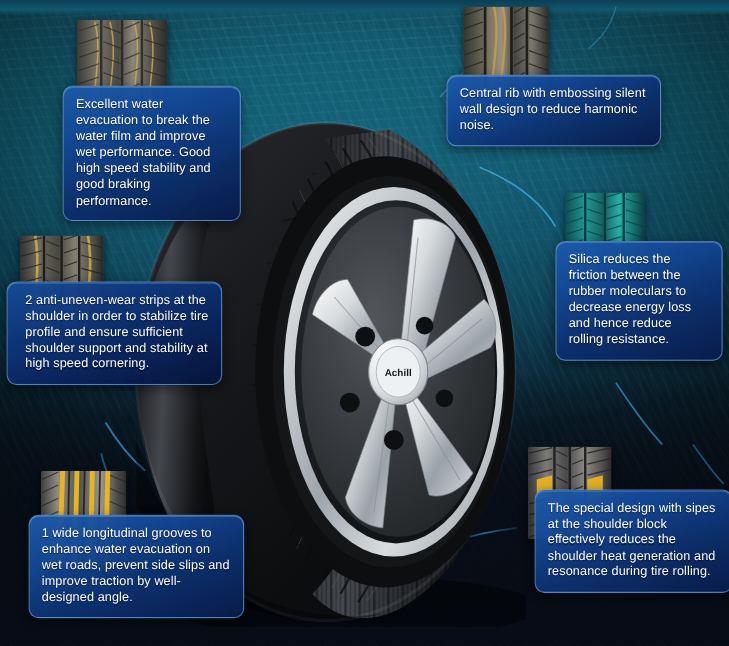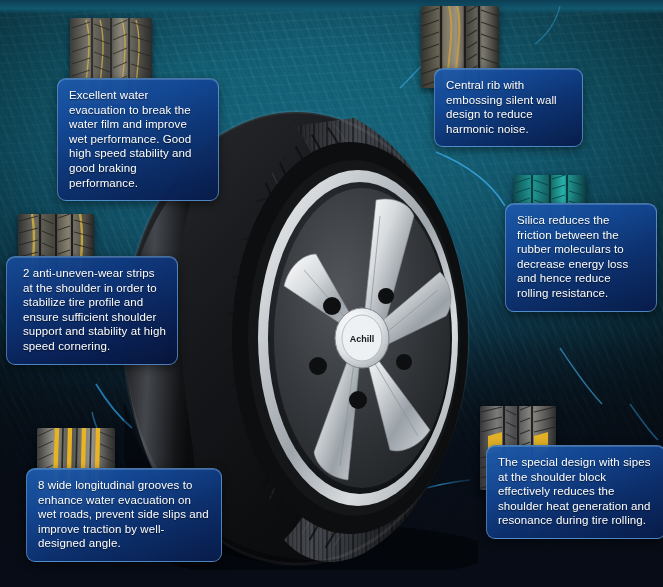--- a/index.html
+++ b/index.html
@@ -440,21 +440,21 @@
         <path d="M60,4 L 77,10"></path>
           <path d="M60,16 L 77,22"></path>
           <path d="M60,28 L 77,34"></path>
         <path d="M60,40 L 77,46"></path>
           <path d="M60,52 L 77,58"></path>
           <path d="M60,64 L 77,70"></path>
           <path d="M60,76 L 77,82"></path>
       </g>
     </svg>
   </div>
-  <div class="callout" style="left:434px;top:68px;width:149px;">
+  <div class="callout" style="left:406px;top:68px;width:195px;">
     <p>Central rib with embossing silent wall design to reduce harmonic noise.</p>
   </div>
 
   <div class="thumb" style="left:514px;top:175px;width:72px;height:80px;">
     <svg width="72" height="80" viewBox="0 0 72 80">
       <defs>
         <linearGradient id="tg3" x1="0" y1="0" x2="1" y2="0">
           <stop offset="0%" stop-color="#0f4e52"></stop>
             <stop offset="25%" stop-color="#1f9a96"></stop>
           <stop offset="48%" stop-color="#14605f"></stop>
@@ -498,21 +498,21 @@
           <path d="M55,16 L 71,21"></path>
           <path d="M55,26 L 71,31"></path>
         <path d="M55,36 L 71,41"></path>
           <path d="M55,46 L 71,51"></path>
           <path d="M55,56 L 71,61"></path>
         <path d="M55,66 L 71,71"></path>
           <path d="M55,76 L 71,80"></path>
       </g>
     </svg>
   </div>
-  <div class="callout" style="left:505px;top:203px;width:152px;">
+  <div class="callout" style="left:505px;top:219px;width:152px;">
     <p>Silica reduces the friction between the rubber moleculars to decrease energy loss and hence reduce rolling resistance.</p>
   </div>
 
   <div class="thumb" style="left:18px;top:214px;width:76px;height:84px;">
     <svg width="76" height="84" viewBox="0 0 76 84">
       <defs>
         <linearGradient id="tg4" x1="0" y1="0" x2="1" y2="0">
           <stop offset="0%" stop-color="#303030"></stop>
             <stop offset="22%" stop-color="#6e6c62"></stop>
           <stop offset="46%" stop-color="#48473f"></stop>
@@ -556,21 +556,21 @@
         <path d="M56,6 L 75,11"></path>
           <path d="M56,18 L 75,23"></path>
           <path d="M56,30 L 75,35"></path>
         <path d="M56,42 L 75,47"></path>
           <path d="M56,54 L 75,59"></path>
           <path d="M56,66 L 75,71"></path>
           <path d="M56,78 L 75,83"></path>
       </g>
     </svg>
   </div>
-  <div class="callout dim" style="left:6px;top:256px;width:172px;padding-left:16px;">
+  <div class="callout dim" style="left:6px;top:256px;width:196px;padding-left:16px;">
     <p>2 anti-uneven-wear strips at the shoulder in order to stabilize tire profile and ensure sufficient shoulder support and stability at high speed cornering.</p>
   </div>
 
   <div class="thumb" style="left:37px;top:428px;width:78px;height:86px;">
     <svg width="78" height="86" viewBox="0 0 78 86">
       <defs>
         <linearGradient id="tg5" x1="0" y1="0" x2="1" y2="0">
           <stop offset="0%" stop-color="#3d3d3b"></stop>
             <stop offset="20%" stop-color="#8f8d86"></stop>
           <stop offset="45%" stop-color="#55544e"></stop>
@@ -603,21 +603,21 @@
           <path d="M63,16 L 77,22"></path>
           <path d="M63,28 L 77,34"></path>
         <path d="M63,40 L 77,46"></path>
           <path d="M63,52 L 77,58"></path>
           <path d="M63,64 L 77,70"></path>
           <path d="M63,76 L 77,82"></path>
       </g>
     </svg>
   </div>
   <div class="callout" style="left:26px;top:468px;width:196px;">
-    <p>8 wide longitudinal grooves to enhance water evacuation on wet roads, prevent side slips and improve traction by well-designed angle.</p>
+    <p>1 wide longitudinal grooves to enhance water evacuation on wet roads, prevent side slips and improve traction by well-designed angle.</p>
   </div>
 
   <div class="thumb" style="left:480px;top:406px;width:76px;height:84px;">
     <svg width="76" height="84" viewBox="0 0 76 84">
       <defs>
         <linearGradient id="tg6" x1="0" y1="0" x2="1" y2="0">
           <stop offset="0%" stop-color="#36363a"></stop>
             <stop offset="22%" stop-color="#7d7b78"></stop>
           <stop offset="46%" stop-color="#4a4a4c"></stop>
             <stop offset="68%" stop-color="#8d8a84"></stop>

